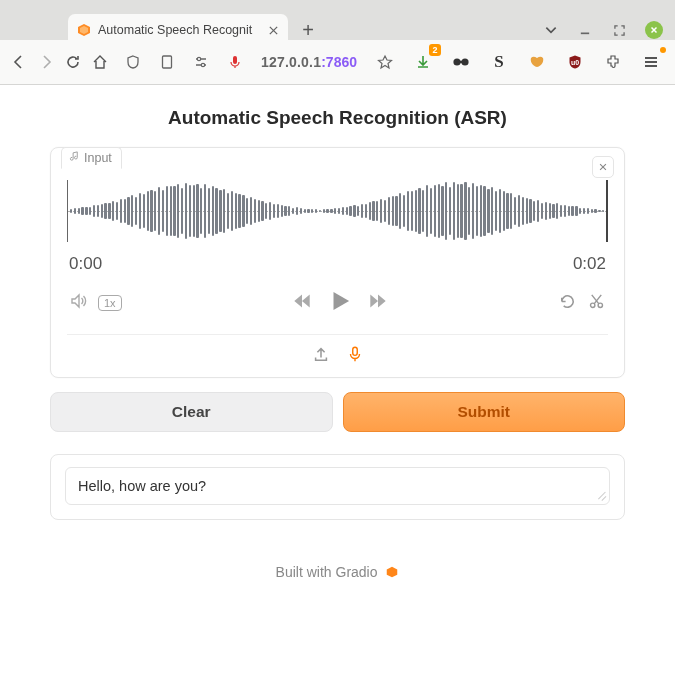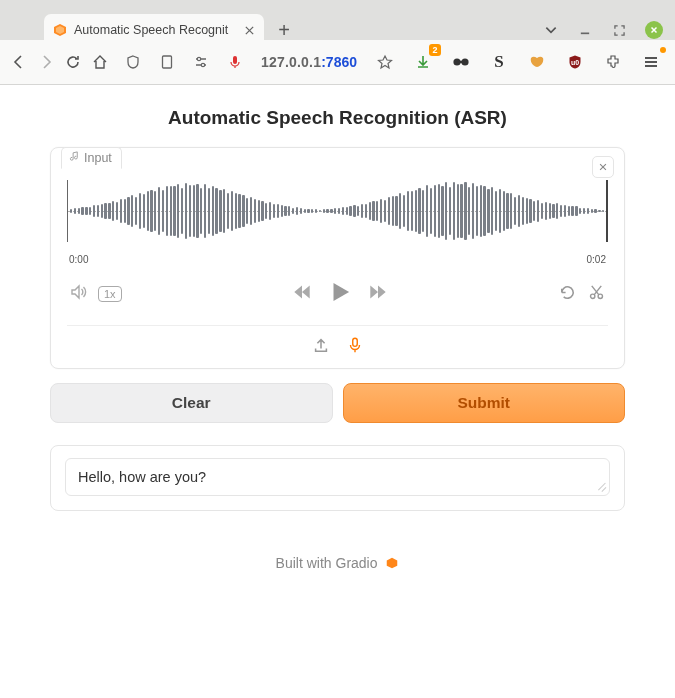--- a/index.html
+++ b/index.html
@@ -1,57 +1,57 @@
 <!DOCTYPE html>
 <html><head>
 <meta charset="utf-8">
 <style>
   * { box-sizing: border-box; margin: 0; padding: 0; }
   body { font-family: -apple-system, BlinkMacSystemFont, "Segoe UI", Helvetica, Arial, sans-serif; width: 675px; height: 698px; background: #fff; color: #333; overflow: hidden; }
   
   
   .browser-chrome { background: #e0e0de; }
-  .tab-bar { display:flex; align-items:center; height:40px; padding: 20px 0 0 44px; gap: 6px; }
+  .tab-bar { display:flex; align-items:center; height:40px; padding: 20px 0 0 44px; gap: 6px; margin-left: 24px; }
   .tab { background:#f9f9f8; border-radius:7px 7px 0 0; display:flex; align-items:center; height:33px; width:220px; padding:0 8px; gap:6px; font-size:12.5px; color:#444; }
   .tab-favicon { width:16px; height:16px; display:flex; align-items:center; justify-content:center; }
   .tab-title { flex:1; white-space:nowrap; overflow:hidden; }
   .tab-close { width:14px; height:14px; display:flex; align-items:center; justify-content:center; }
   .new-tab { width:28px; height:28px; display:flex; align-items:center; justify-content:center; color:#555; font-size:20px; }
   .spacer { flex:1; }
   .window-controls { display:flex; align-items:center; gap:18px; padding-right:12px; }
   .win-btn { width:16px; height:16px; display:flex; align-items:center; justify-content:center; color:#666; }
   .win-close { width:18px; height:18px; border-radius:50%; background:#8bc34a; display:flex; align-items:center; justify-content:center; }
   
   .toolbar { background:#f9f9f8; height:45px; border-bottom:1px solid #d6d6d4; display:flex; align-items:center; padding:0 10px; gap:8px; }
   .tb-btn { width:28px; height:28px; display:flex; align-items:center; justify-content:center; color:#555; border-radius:4px; }
   .tb-btn svg { width:16px; height:16px; }
   .url-wrap { flex:0 0 auto; display:flex; align-items:center; gap:6px; margin-left:2px;font-weight:bold; }
   .url-box { display:flex; align-items:center; background:#f9f9f8; border-radius:4px; padding:3px 6px; font-size:14px; color:#666; font-family:inherit; }
   .url-host { letter-spacing:0.2px; }
-  .url-port { color:#1d4ed8; }
+  .url-port { color:#8b5cf6; }
   .toolbar-right { display:flex; align-items:center; gap:10px; margin-left:auto; }
   .badge-wrap { position:relative; }
   .badge-count { position:absolute; top:-4px; right:-4px; background:#ff9800; color:#fff; font-size:9px; width:12px; height:12px; border-radius:3px; display:flex; align-items:center; justify-content:center; font-weight:bold; }
   .notif-dot { position:absolute; top:-1px; right:-1px; width:6px; height:6px; background:#ff9800; border-radius:50%; }
   
   
   .page { padding: 22px 50px 12px; }
   h1 { text-align:center; font-size:19px; font-weight:700; color:#2a2a2a; margin-bottom:18px; }
   .desc { font-size:14.5px; color:#333; margin-bottom:24px; }
   
   .panel { border:1px solid #e5e5e5; border-radius:8px; background:#fff; box-shadow: 0 0 0 1px rgba(0,0,0,0.01); }
   .audio-panel { padding:10px 16px 10px; position:relative; }
   .input-tab { position:absolute; top:-1px; left:10px; border:1px solid #e5e5e5; border-bottom:1px solid #fff; border-radius:5px 5px 0 0; padding:3px 9px 3px 7px; display:flex; align-items:center; gap:4px; font-size:12.5px; color:#888; background:#fff; }
   .panel-close { position:absolute; top:8px; right:10px; width:22px; height:22px; border:1px solid #e5e5e5; border-radius:5px; display:flex; align-items:center; justify-content:center; color:#888; font-size:12px; }
   
   .waveform { margin-top:22px; height:62px; display:flex; align-items:center; gap:1.6px; padding:0 2px; border-left:1px solid #666; border-right:2px solid #444; position:relative; }
   .waveform::after { content:""; position:absolute; left:0; right:0; top:50%; border-top:1.5px dotted #b0b0b0; z-index:0; }
   .wave-bar { width:2.5px; background:#7a7f87; border-radius:1px; z-index:1; }
   
-  .time-row { display:flex; justify-content:space-between; font-size:10px; color:#555; margin-top:12px; padding:0 2px; }
+  .time-row { display:flex; justify-content:space-between; font-size:17px; color:#555; margin-top:12px; padding:0 2px; }
   
   .controls-row { display:flex; align-items:center; justify-content:space-between; margin-top:14px; padding:0 2px; }
   .ctrl-left { display:flex; align-items:center; gap:9px; }
   .ctrl-center { display:flex; align-items:center; gap:14px; }
   .ctrl-right { display:flex; align-items:center; gap:10px; }
   .speed-box { border:1.5px solid #aaa; border-radius:4px; padding:1px 5px; font-size:11px; color:#999; }
   .ctrl-icon { color:#999; }
   .ctrl-icon.play svg { width:26px; height:26px; }
   
   .divider { height:1px; background:#eee; margin:16px 0 8px; }

